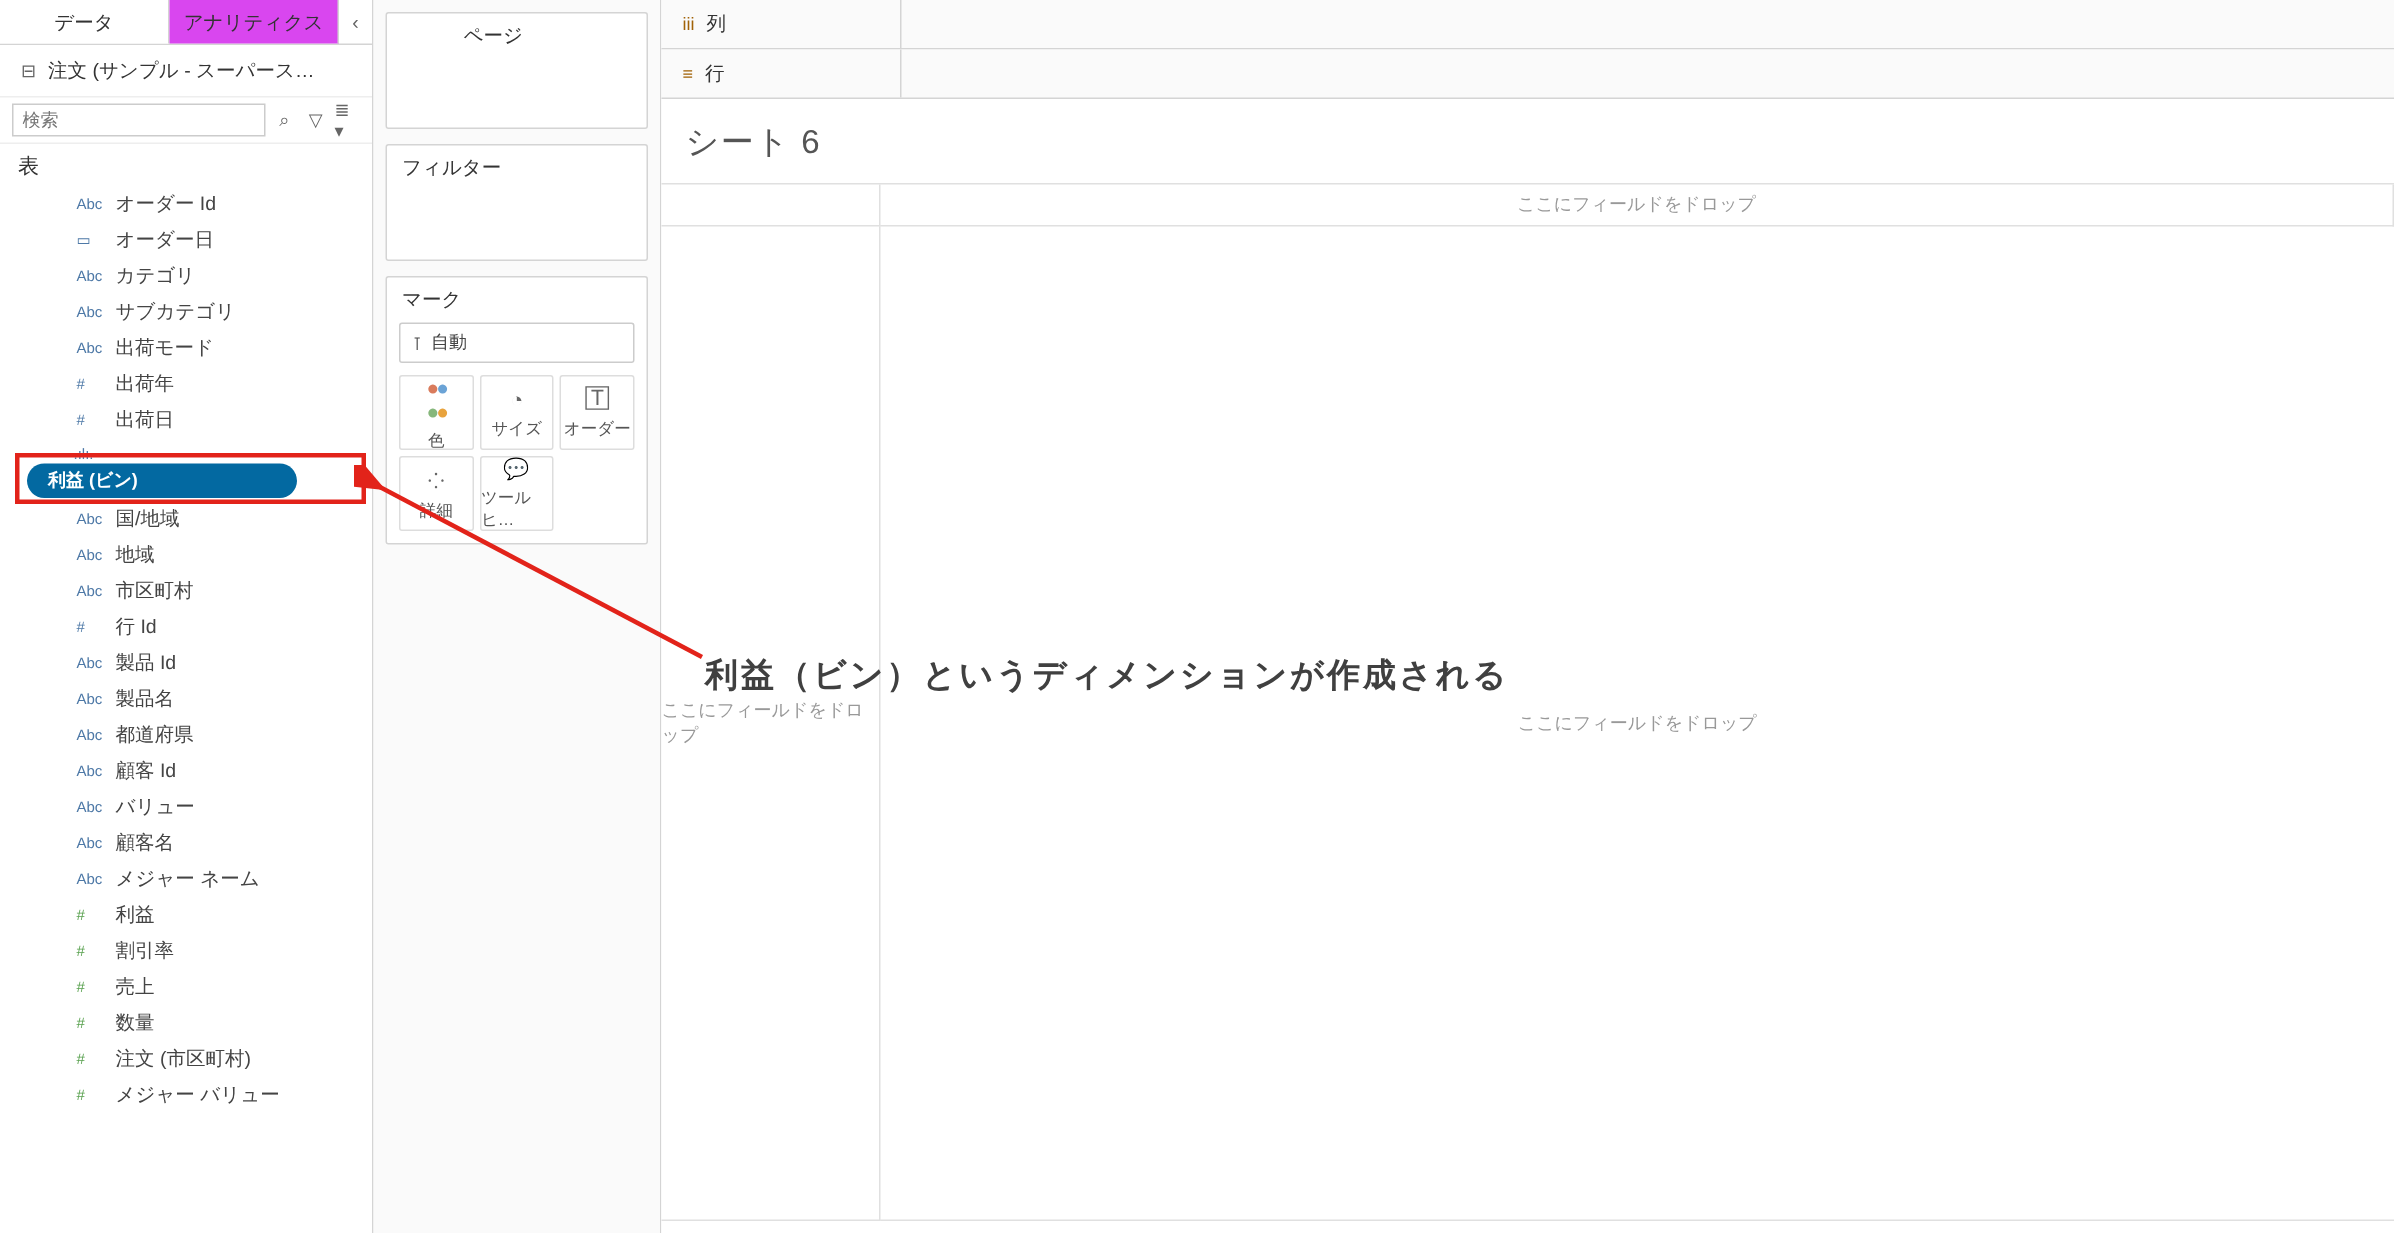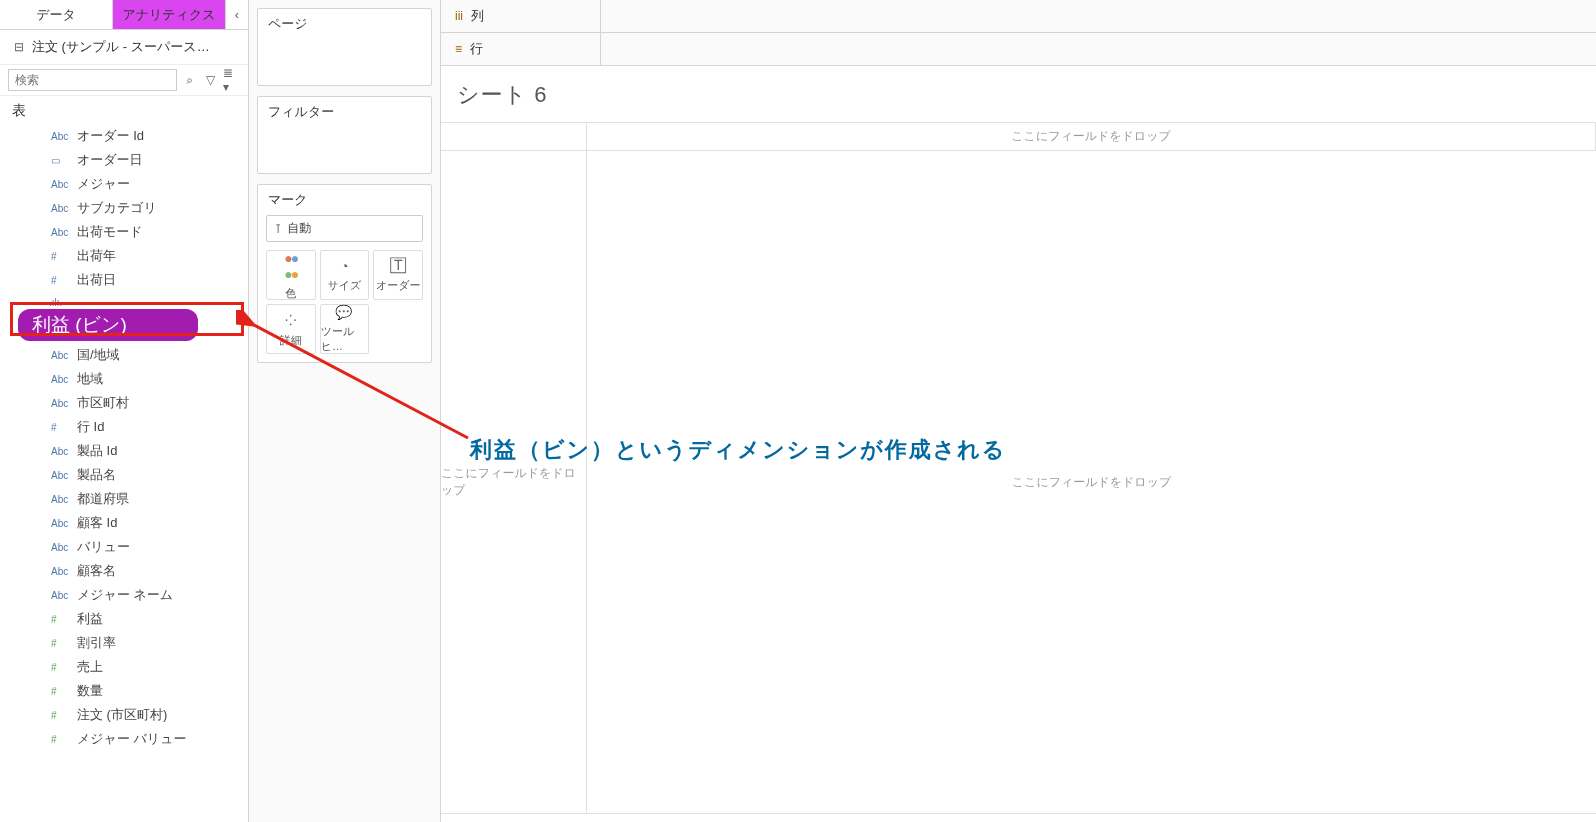--- a/index.html
+++ b/index.html
@@ -109,27 +109,28 @@
   .ft-abc { color: #4e79a7; }
   .ft-num { color: #4e79a7; }
   .ft-date { color: #4e79a7; }
   .ft-bin { color: #4e79a7; }
   .ft-meas { color: #59a14f; }
   .field-highlight {
     position: relative;
     padding: 2px 8px 2px 18px;
   }
   .field-highlight .pill {
-    background: #a21caf;
+    background: #0369a1;
     color: #fff;
     border-radius: 12px;
     padding: 3px 14px;
     display: inline-block;
-    font-size: 19px;
+    font-size: 12px;
     min-width: 180px;
+    font-weight: bold;
   }
   .red-box {
     position: absolute;
     left: 10px;
     top: 302px;
     width: 234px;
     height: 34px;
     border: 3px solid #e2231a;
     pointer-events: none;
   }
@@ -146,21 +147,21 @@
   .card {
     background: #fff;
     border: 1px solid #d4d4d4;
     border-radius: 2px;
   }
   .card-title {
     padding: 6px 10px;
     font-size: 13px;
     color: #333;
   }
-  .card.pages { height: 78px; }
+  .card.pages { height: 78px; padding-left: 41px; }
   .card.filters { height: 78px; }
   .mark-select {
     display: flex;
     align-items: center;
     gap: 6px;
     border: 1px solid #ccc;
     border-radius: 2px;
     padding: 4px 8px;
     margin: 0 8px 8px;
     font-size: 12px;
@@ -247,21 +248,21 @@
   .viz-cell.top-left {}
   .viz-cell.top-right { color: #999; font-size: 12px; }
   .viz-cell.bottom-left { color: #999; font-size: 12px; }
   .viz-cell.bottom-right { color: #999; font-size: 12px; border-right: none; }
   .annotation {
     position: absolute;
     top: 435px;
     left: 470px;
     font-size: 22px;
     font-weight: 700;
-    color: #0369a1;
+    color: #404040;
     letter-spacing: 2px;
     pointer-events: none;
   }
   
   .arrow-svg {
     position: absolute;
     top: 310px;
     left: 236px;
     width: 250px;
     height: 150px;
@@ -296,21 +297,21 @@
         <div class="field-item">
           <span class="field-type ft-abc">Abc</span>
           <span>オーダー Id</span>
         </div>
         <div class="field-item">
           <span class="field-type ft-date">▭</span>
           <span>オーダー日</span>
         </div>
         <div class="field-item">
           <span class="field-type ft-abc">Abc</span>
-          <span>メジャー</span>
+          <span>カテゴリ</span>
         </div>
         <div class="field-item">
           <span class="field-type ft-abc">Abc</span>
           <span>サブカテゴリ</span>
         </div>
         <div class="field-item">
           <span class="field-type ft-abc">Abc</span>
           <span>出荷モード</span>
         </div>
         <div class="field-item">

